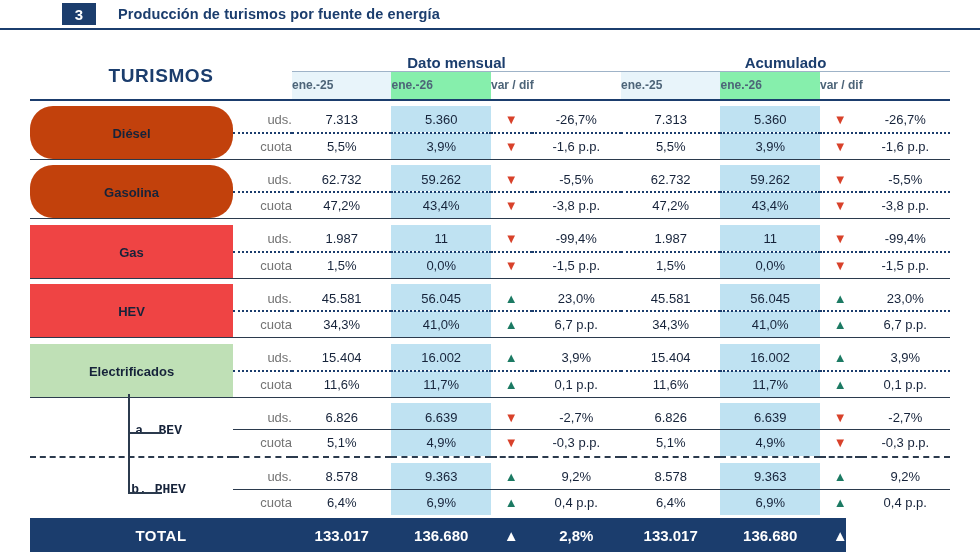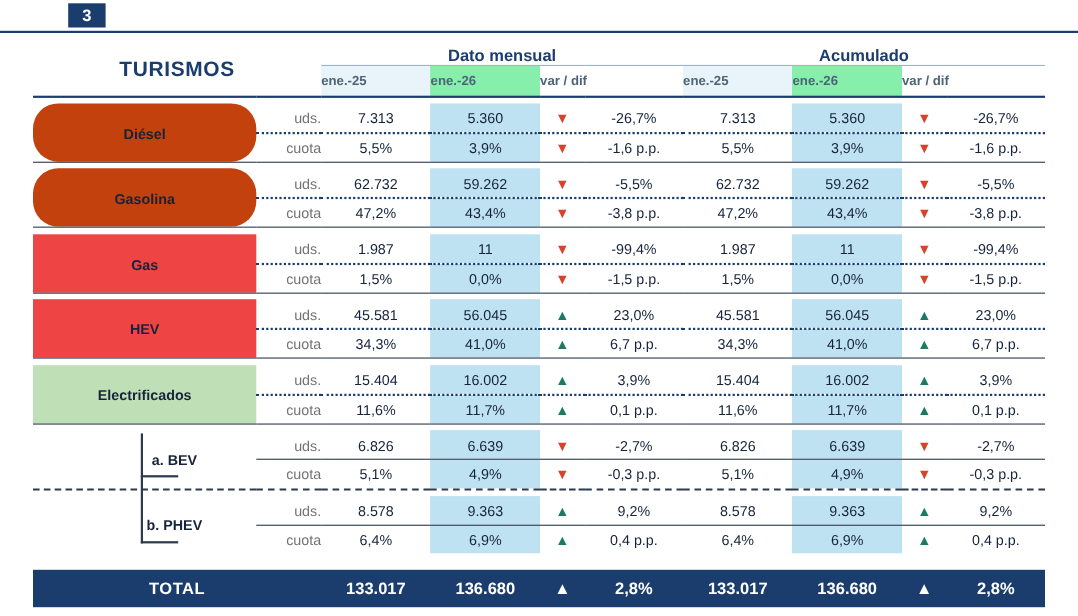--- a/index.html
+++ b/index.html
@@ -44,21 +44,21 @@
     font-size: 14.5px;
     font-weight: bold;
     color: #1b3d6d;
     letter-spacing: 0.1px;
   }
 
   
   table.grid {
     border-collapse: collapse;
     width: 920px;
-    margin: 12px 0 0 30px;
+    margin: 24px 0 0 30px;
     table-layout: fixed;
   }
   table.grid td, table.grid th {
     padding: 0;
     vertical-align: middle;
   }
 
   
   .c-label   { width: 200px; }
   .c-metric  { width: 58px; }
@@ -136,21 +136,21 @@
   .lb-blue { background: #ef4444; }
   .lb-green { background: #bfe0b6; }
   .lb-plain { background: transparent; }
 
   .lbwrap {
     display: flex;
     align-items: center;
     justify-content: center;
     height: 48px;
   }
-  .lbwrap.indent { justify-content: center; padding-left: 54px; }
+  .lbwrap.indent { justify-content: center; padding-left: 54px; font-family: Liberation Mono, monospace; }
 
   
   .sep-dots td {
     border-bottom: 2px dotted #1b3d6d;
     height: 0;
     line-height: 0;
     padding: 0;
   }
   .sep-solid td {
     border-bottom: 1.5px solid #2b3a4d;
@@ -164,21 +164,21 @@
     line-height: 0;
     padding: 0;
   }
   .sep-gap td { height: 6px; padding: 0; }
 
   
   .total-band {
     position: absolute;
     left: 30px;
     bottom: 8px;
-    width: 920px;
+    width: 816px;
     height: 34px;
     background: #1b3d6d;
     color: #ffffff;
   }
   table.total {
     border-collapse: collapse;
     width: 920px;
     table-layout: fixed;
     height: 34px;
   }
@@ -211,20 +211,21 @@
   .connector-t1 { top: 432px; }
   .connector-t2 { top: 492px; }
 </style>
 </head>
 <body>
 
 <div class="page">
 
   <div class="header">
     <div class="header-num">3</div>
+    <div class="header-title">Producción de turismos por fuente de energía</div>
   </div>
 
   <table class="grid">
     <colgroup>
       <col class="c-label">
         <col class="c-metric">
       <col class="c-m1">
         <col class="c-m2">
         <col class="c-arrow">
         <col class="c-var">

